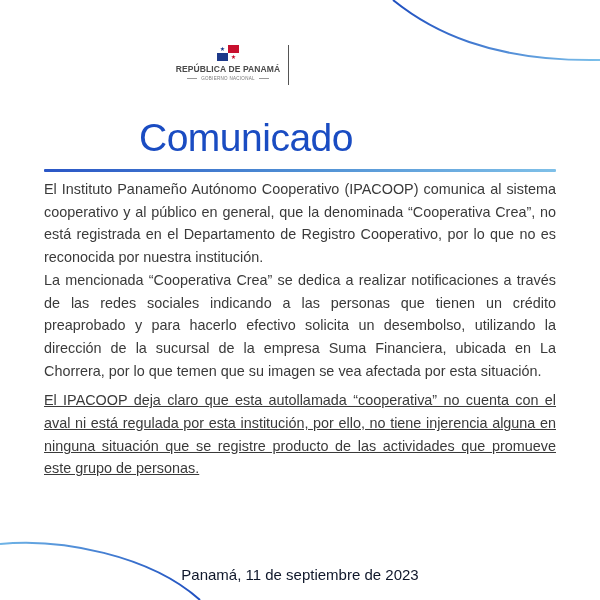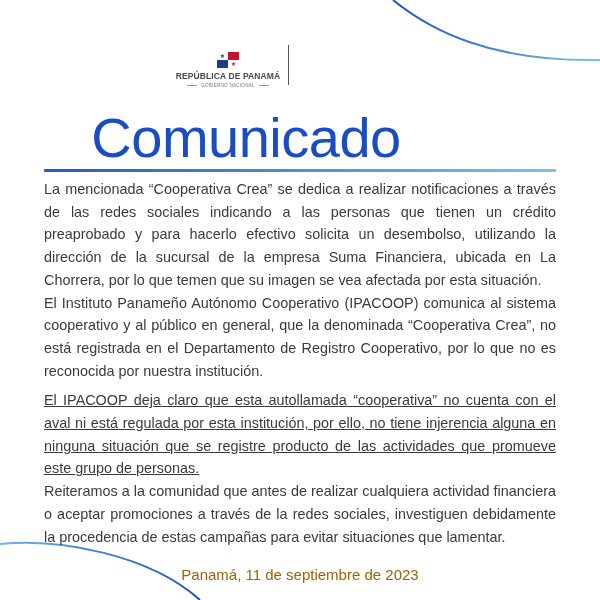--- a/index.html
+++ b/index.html
@@ -8,21 +8,21 @@
       background: #ffffff;
       font-family: "Liberation Sans", "DejaVu Sans", sans-serif;
       color: #3a3a3a;
     }
     .arc { position: absolute; left: 0; top: 0; pointer-events: none; }
 
     .header {
       position: absolute; left: 0; top: 40px; width: 600px; height: 50px;
     }
     .gov {
-      position: absolute; left: 170px; top: 12px; width: 116px; text-align: center;
+      position: absolute; left: 170px; top: 5px; width: 116px; text-align: center;
     }
     .flag {
       width: 22px; height: 16px; margin: 0 auto 3px auto; display: grid;
       grid-template-columns: 1fr 1fr; grid-template-rows: 1fr 1fr;
     }
     .flag .q { position: relative; font-size: 6px; line-height: 8px; text-align: center; }
     .flag .w { background: #ffffff; }
     .flag .r { background: #c8102e; }
     .flag .b { background: #1e3a8a; }
     .flag .sb { color: #1e3a8a; }
@@ -31,37 +31,37 @@
     .gov-sub { font-size: 4.5px; color: #777; letter-spacing: 0.3px; margin-top: 2px; white-space: nowrap; }
     .gov-sub .dash { display: inline-block; width: 10px; height: 1px; background: #999; vertical-align: middle; margin: 0 4px; }
     .vline { position: absolute; left: 288px; top: 5px; width: 1px; height: 40px; background: #555; }
     .inst {
       position: absolute; left: 297px; top: 13px; font-size: 8.5px; font-weight: bold; color: #4a4a4a;
       line-height: 11px; white-space: nowrap; letter-spacing: 0.2px;
     }
 
     .title {
       position: absolute; left: 0; top: 108px; width: 492px; text-align: center;
-      font-size: 56px; color: #1a4cc2; letter-spacing: -0.5px; line-height: 60px;
+      font-size: 39px; color: #1a4cc2; letter-spacing: -0.5px; line-height: 60px;
     }
     .rule {
       position: absolute; left: 44px; top: 169px; width: 512px; height: 3px;
       background: linear-gradient(to right, #2a56c6, #4f8fd4 50%, #7fc0e8);
       border-radius: 1px;
     }
 
     .body {
       position: absolute; left: 44px; top: 178px; width: 512px;
       font-size: 14.4px; line-height: 22.7px; color: #3a3a3a;
     }
     .body p { margin: 0; text-align: justify; }
     .body p.gap { margin-top: 7px; text-decoration: underline; }
     .date {
       position: absolute; left: 0; top: 566px; width: 600px; text-align: center;
-      font-size: 15px; color: #a16207;
+      font-size: 15px; color: #0f172a;
     }
   </style>
 </head>
 <body>
 
 <svg class="arc" width="600" height="600" viewBox="0 0 600 600">
   <defs>
     <linearGradient id="g1" x1="0" y1="0" x2="1" y2="0">
       <stop offset="0" stop-color="#1f4fc0"></stop>
       <stop offset="1" stop-color="#7cc0ea"></stop>
@@ -86,19 +86,18 @@
     <div class="gov-title">REPÚBLICA DE PANAMÁ</div>
     <div class="gov-sub"><span class="dash"></span><span>GOBIERNO NACIONAL</span><span class="dash"></span></div>
   </div>
   <div class="vline"></div>
 </div>
 
 <div class="title">Comunicado</div>
 <div class="rule"></div>
 
 <div class="body">
+  <p>El Instituto Panameño Autónomo Cooperativo (IPACOOP) comunica al sistema cooperativo y al público en general, que la denominada “Cooperativa Crea”, no está registrada en el Departamento de Registro  Cooperativo, por lo que no es reconocida por nuestra institución.</p>
   <p>La mencionada “Cooperativa Crea” se dedica a realizar notificaciones a través de las redes sociales indicando a las personas que  tienen un crédito preaprobado y para hacerlo  efectivo  solicita un desembolso, utilizando la dirección de la sucursal de la empresa Suma Financiera, ubicada  en La Chorrera, por lo que  temen que su imagen se vea afectada por esta situación.</p>
-  <p>El Instituto Panameño Autónomo Cooperativo (IPACOOP) comunica al sistema cooperativo y al público en general, que la denominada “Cooperativa Crea”, no está registrada en el Departamento de Registro  Cooperativo, por lo que no es reconocida por nuestra institución.</p>
   <p class="gap">El IPACOOP deja claro que esta autollamada “cooperativa” no cuenta con el aval ni está regulada por esta institución, por ello,  no tiene  injerencia alguna en ninguna situación que se registre producto de las actividades que promueve este grupo de personas.</p>
-  <p>Reiteramos a la comunidad que antes de realizar cualquiera actividad financiera o aceptar promociones a través de la redes sociales, investiguen debidamente la procedencia de estas campañas para evitar situaciones que lamentar.</p>
 </div>
 
 <div class="date">Panamá, 11 de septiembre de 2023</div>
 
 </body></html>

